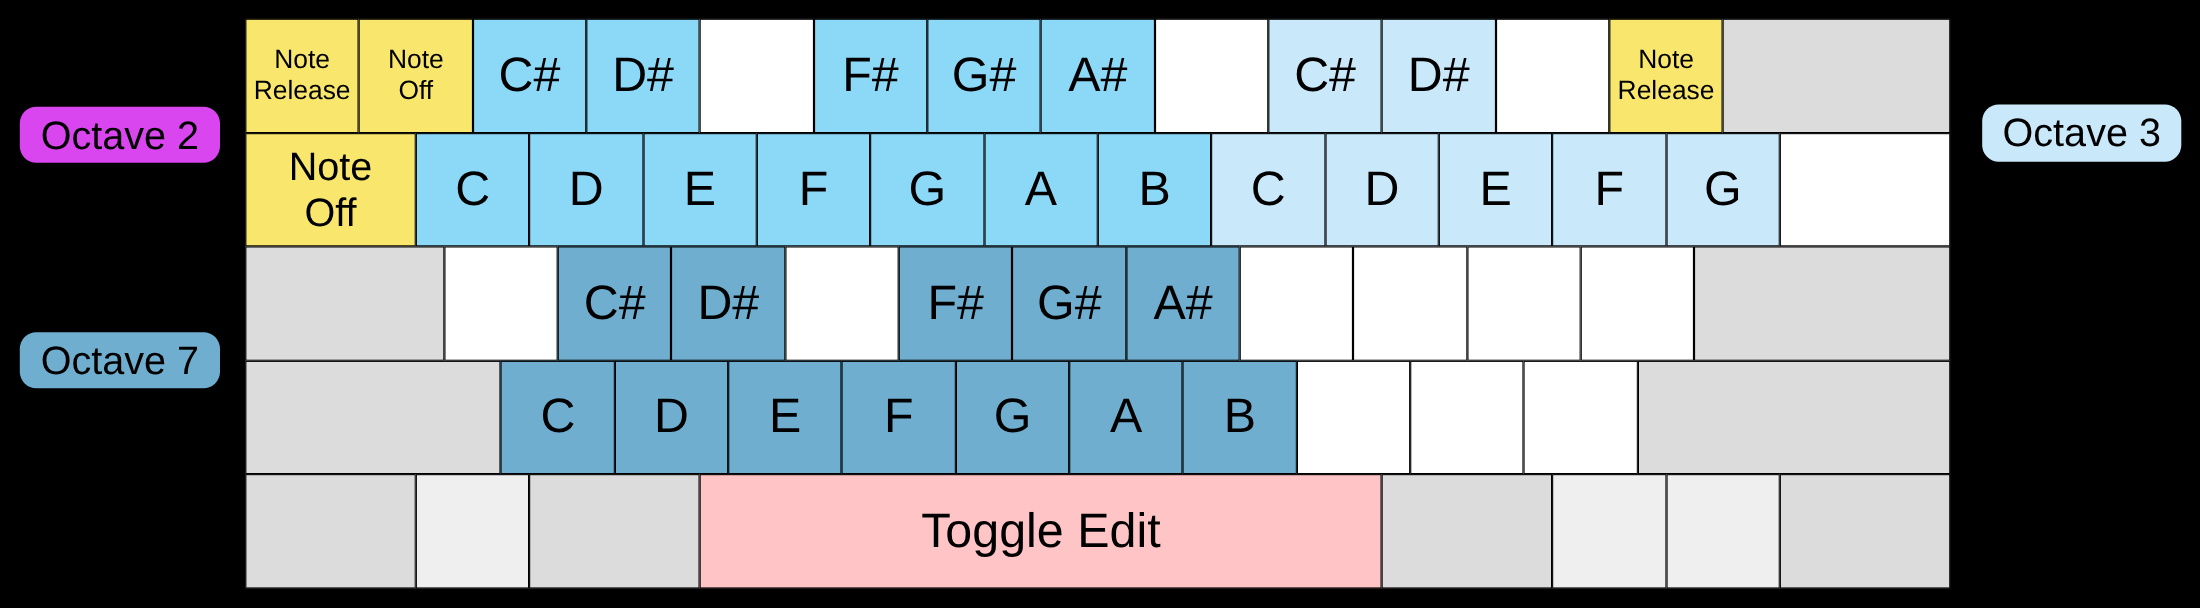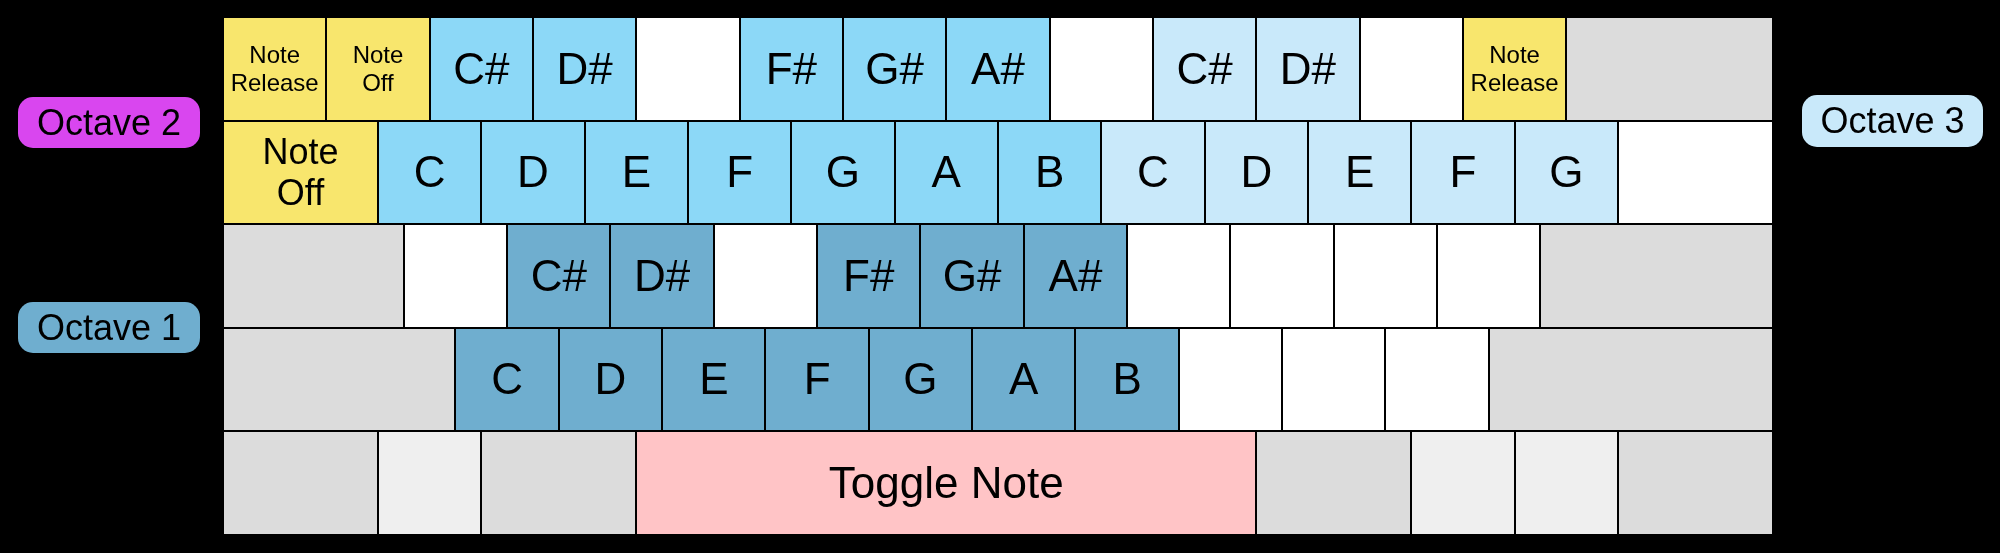--- a/index.html
+++ b/index.html
@@ -113,23 +113,23 @@
         <div class="key sz-note" style="width: 103.33px; background: rgb(111, 174, 207);">B</div>
         <div class="key sz-note" style="width: 103.33px; background: rgb(255, 255, 255);"></div>
         <div class="key sz-note" style="width: 103.33px; background: rgb(255, 255, 255);"></div>
         <div class="key sz-note" style="width: 103.33px; background: rgb(255, 255, 255);"></div>
         <div class="key sz-note" style="width: 284.157px; background: rgb(220, 220, 220);"></div>
       </div>
       <div class="kb-row" style="height: 103.6px;">
         <div class="key sz-note" style="width: 154.995px; background: rgb(220, 220, 220);"></div>
         <div class="key sz-note" style="width: 103.33px; background: rgb(239, 239, 239);"></div>
         <div class="key sz-note" style="width: 154.995px; background: rgb(220, 220, 220);"></div>
-        <div class="key sz-edit" style="width: 619.98px; background: rgb(255, 196, 198);">Toggle Note</div>
+        <div class="key sz-edit" style="width: 619.98px; background: rgb(255, 196, 198);">Toggle Edit</div>
         <div class="key sz-note" style="width: 154.995px; background: rgb(220, 220, 220);"></div>
         <div class="key sz-note" style="width: 103.33px; background: rgb(239, 239, 239);"></div>
         <div class="key sz-note" style="width: 103.33px; background: rgb(239, 239, 239);"></div>
         <div class="key sz-note" style="width: 154.995px; background: rgb(220, 220, 220);"></div>
       </div>
     </div>
 <div class="octave-label" style="left: 18px; top: 97px; width: 182px; height: 51px; background: #d946ef;">Octave 2</div>
-    <div class="octave-label" style="left: 18px; top: 302px; width: 182px; height: 51px; background: rgb(111, 174, 207);">Octave 1</div>
+    <div class="octave-label" style="left: 18px; top: 302px; width: 182px; height: 51px; background: rgb(111, 174, 207);">Octave 7</div>
     <div class="octave-label" style="left: 1802px; top: 95px; width: 181px; height: 52px; background: rgb(201, 233, 250);">Octave 3</div>
   </div>
 
 </body></html>

